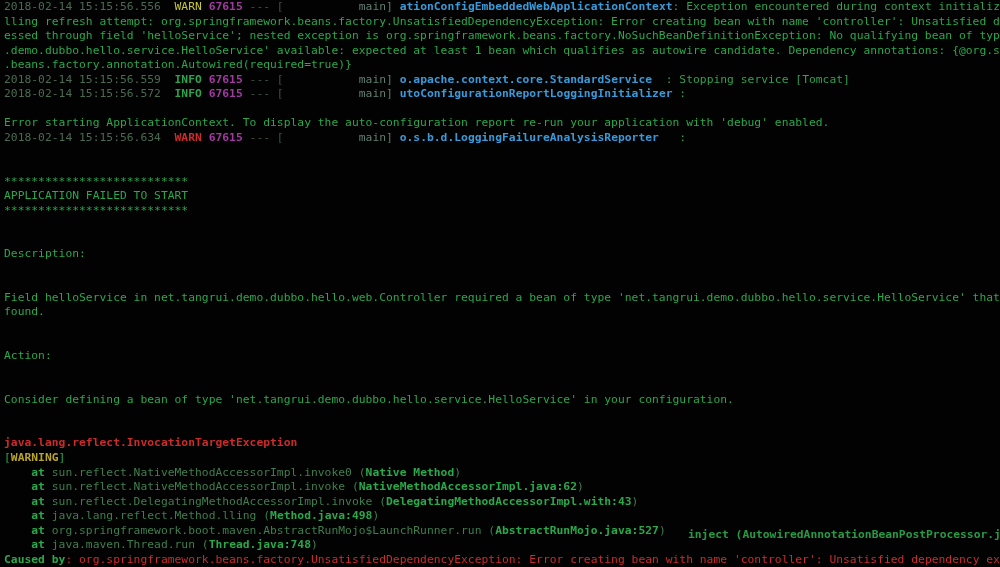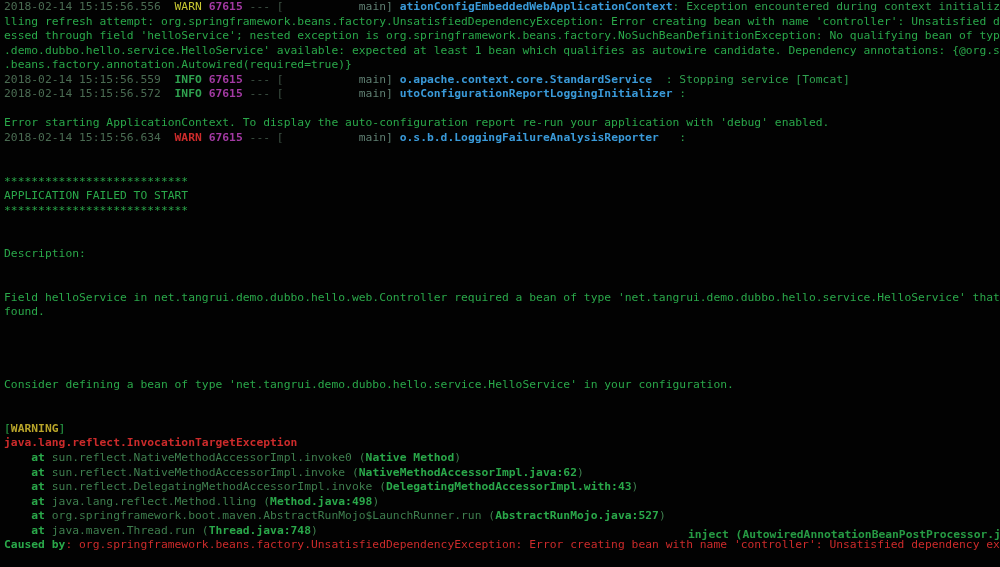--- a/index.html
+++ b/index.html
@@ -89,27 +89,28 @@
       <div class="line"><span class="stars">***************************</span></div>
       <div class="line blank"> </div>
       <div class="line blank"> </div>
       <div class="line"><span class="green">Description:</span></div>
       <div class="line blank"> </div>
       <div class="line blank"> </div>
       <div class="line"><span class="green">Field helloService in net.tangrui.demo.dubbo.hello.web.Controller required a bean of type 'net.tangrui.demo.dubbo.hello.service.HelloService' that could not be</span></div>
       <div class="line"><span class="green">found.</span></div>
       <div class="line blank"> </div>
       <div class="line blank"> </div>
+      <div class="line"><span class="green">Action:</span></div>
       <div class="line blank"> </div>
       <div class="line blank"> </div>
       <div class="line"><span class="green">Consider defining a bean of type 'net.tangrui.demo.dubbo.hello.service.HelloService' in your configuration.</span></div>
       <div class="line blank"> </div>
       <div class="line blank"> </div>
+      <div class="line"><span class="red-b">java.lang.reflect.InvocationTargetException</span></div>
       <div class="line"><span class="bracket">[</span><span class="warnlabel">WARNING</span><span class="bracket">]</span></div>
-      <div class="line"><span class="red-b">java.lang.reflect.InvocationTargetException</span></div>
       <div class="line"><span class="frame">    </span><span class="at">at </span><span class="frame">sun.reflect.NativeMethodAccessorImpl.invoke0 </span><span class="frame">(</span><span class="frameloc">Native Method</span><span class="frame">)</span></div>
       <div class="line"><span class="frame">    </span><span class="at">at </span><span class="frame">sun.reflect.NativeMethodAccessorImpl.invoke </span><span class="frame">(</span><span class="frameloc">NativeMethodAccessorImpl.java:62</span><span class="frame">)</span></div>
       <div class="line"><span class="frame">    </span><span class="at">at </span><span class="frame">sun.reflect.DelegatingMethodAccessorImpl.invoke </span><span class="frame">(</span><span class="frameloc">DelegatingMethodAccessorImpl.with:43</span><span class="frame">)</span></div>
       <div class="line"><span class="frame">    </span><span class="at">at </span><span class="frame">java.lang.reflect.Method.lling </span><span class="frame">(</span><span class="frameloc">Method.java:498</span><span class="frame">)</span></div>
       <div class="line"><span class="frame">    </span><span class="at">at </span><span class="frame">org.springframework.boot.maven.AbstractRunMojo$LaunchRunner.run </span><span class="frame">(</span><span class="frameloc">AbstractRunMojo.java:527</span><span class="frame">)</span></div>
       <div class="line"><span class="frame">    </span><span class="at">at </span><span class="frame">java.maven.Thread.run </span><span class="frame">(</span><span class="frameloc">Thread.java:748</span><span class="frame">)</span></div>
       <div class="line"><span class="green-b">Caused by</span><span class="red">: org.springframework.beans.factory.UnsatisfiedDependencyException: Error creating bean with name 'controller': Unsatisfied dependency expressed throug</span></div>
     </div>
 <span class="ghost" style="left: 688px; top: 528px;">inject (AutowiredAnnotationBeanPostProcessor.java</span>
   </div>

